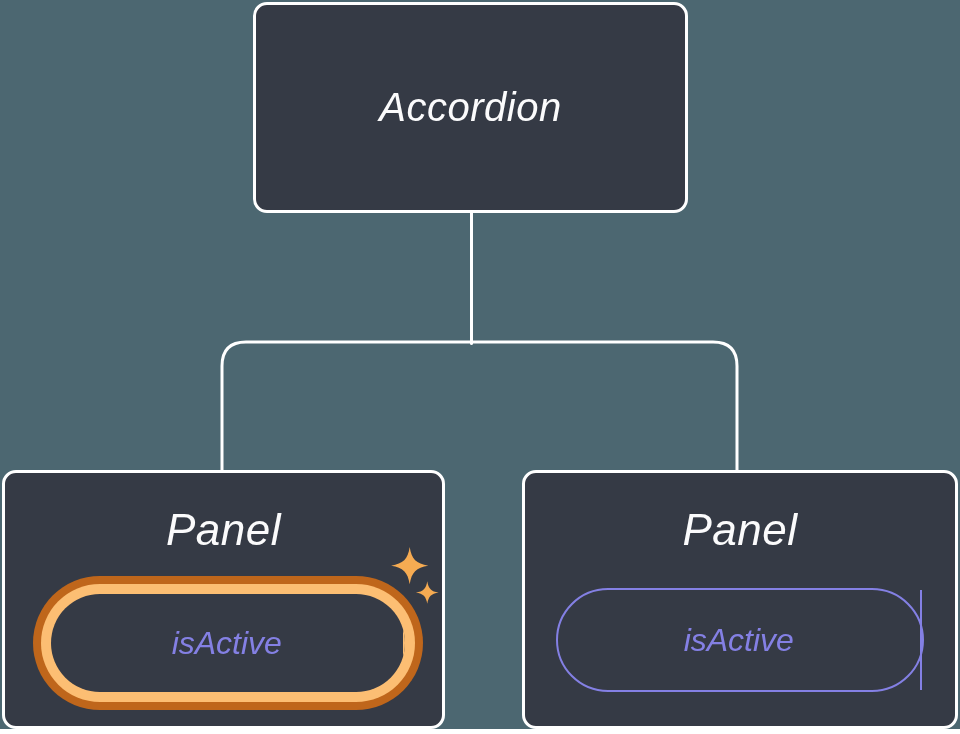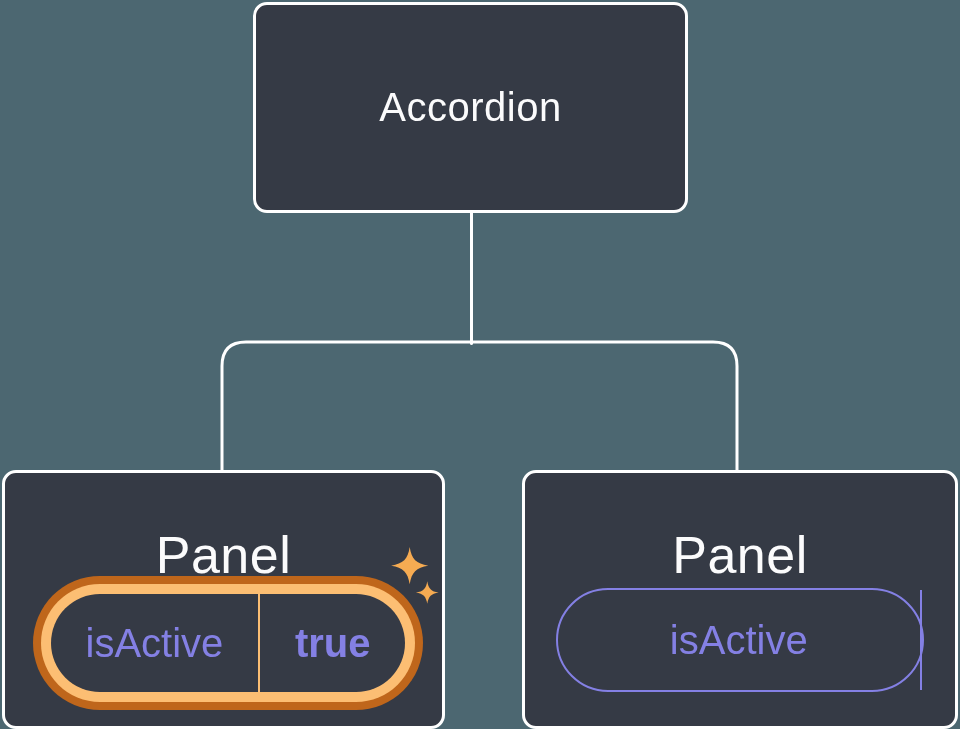--- a/index.html
+++ b/index.html
@@ -15,20 +15,21 @@
   html,body{margin:0;padding:0;}
   body{
     font-family:"Liberation Sans", sans-serif;
     background:var(--page-background);
   }
   .stage{
     position:relative;
     width:960px;height:734px;
     background:var(--background);
     overflow:hidden;
+    font-style:italic;
   }
   .page-strip{
     position:absolute;left:0;bottom:0;width:960px;height:5px;
     background:var(--page-background);
   }
   .connectors{
     position:absolute;left:0;top:0;width:960px;height:734px;
     pointer-events:none;
   }
   .node{
@@ -46,40 +47,40 @@
     color:#FBFBFC;
     font-size:40px;
     font-weight:500;
     letter-spacing:0.5px;
     white-space:nowrap;
   }
   .node-panel{width:443px;height:259px;top:470px;}
   .node-panel-left{left:2px;}
   .node-panel-right{left:522px;width:436px;}
   .panel-title{
-    position:absolute;left:0;right:0;top:52px;
+    position:absolute;left:0;right:0;top:32px;
     text-align:center;
     color:#FBFBFC;
-    font-size:52px;font-weight:500;letter-spacing:0.5px;
+    font-size:44px;font-weight:500;letter-spacing:0.5px;
   }
   
   .pill{
     position:absolute;
     box-sizing:border-box;
     border-radius:999px;
     display:flex;align-items:stretch;
   }
   .pill-plain{
     left:31px;top:115px;width:368px;height:104px;
     border:2.5px solid var(--state-purple);
   }
   .pill-cell{
     display:flex;align-items:center;justify-content:center;
     color:var(--state-purple);
-    font-size:40px;
+    font-size:32px;
   }
   .pill-cell-key{flex:1.43;}
   .pill-cell-val{flex:1;}
   .pill-cell-val.bold{font-weight:700;}
   .pill-divider{width:2.5px;align-self:stretch;background:var(--state-purple);}
   
   .pill-ring-outer{
     position:absolute;
     left:28px;top:103px;width:390px;height:134px;
     background:var(--highlight-dark-orange);
@@ -124,21 +125,20 @@
   </div>
 
   <div class="node node-panel node-panel-left">
     <div class="panel-title">Panel</div>
 
     <div class="pill-ring-outer">
       <div class="pill-ring-inner">
         <div class="pill-core">
           <span class="pill-cell pill-cell-key">isActive</span>
           <span class="pill-divider"></span>
-          <span class="pill-cell pill-cell-val bold">true</span>
         </div>
       </div>
     </div>
 
     <svg class="sparkles" viewBox="0 0 60 60" xmlns="http://www.w3.org/2000/svg">
       <path fill="#F6AB52" d="M21 1 C22.8 12.7 27.3 17.2 39 19 C27.3 20.8 22.8 25.3 21 37 C19.2 25.3 14.7 20.8 3 19 C14.7 17.2 19.2 12.7 21 1 Z"></path>
       <path fill="#F6AB52" d="M38 34 C39.1 41.15 41.85 43.9 49 45 C41.85 46.1 39.1 48.85 38 56 C36.9 48.85 34.15 46.1 27 45 C34.15 43.9 36.9 41.15 38 34 Z"></path>
     </svg>
   </div>
 

